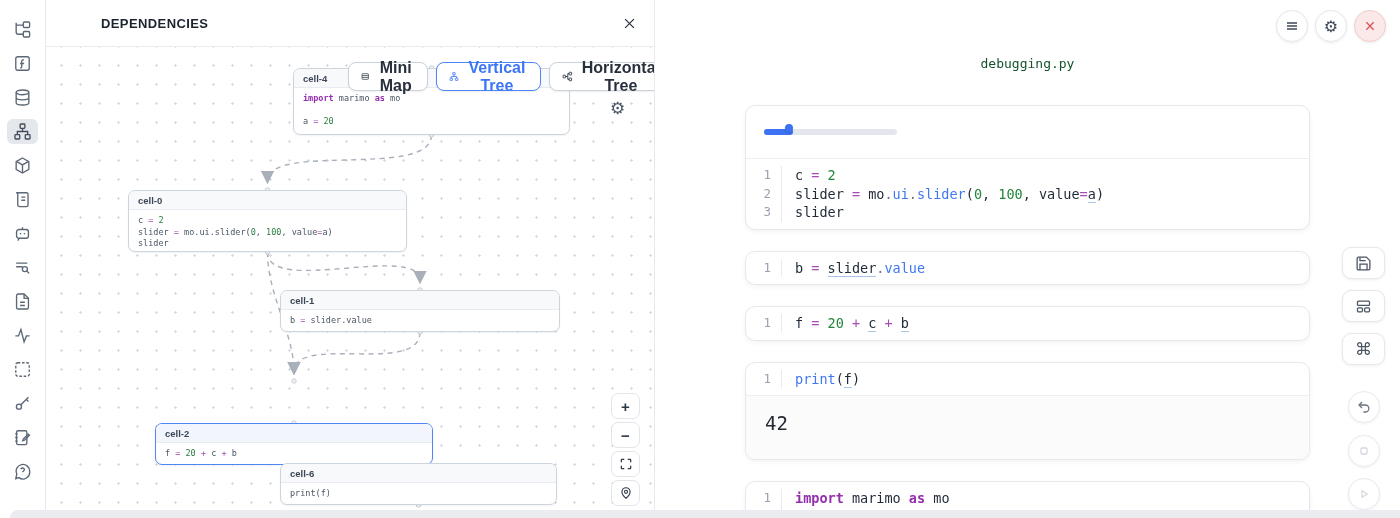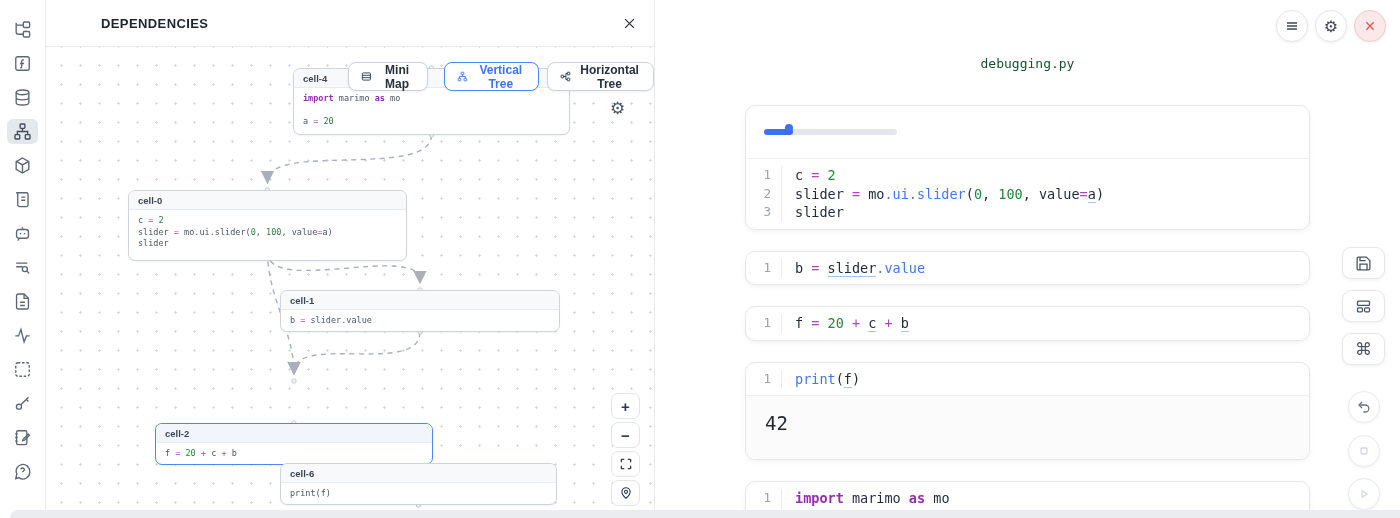--- a/index.html
+++ b/index.html
@@ -39,24 +39,24 @@
   .gnode-body { padding:5px 9px; font-family:"DejaVu Sans Mono",monospace; font-size:8.5px;
                 line-height:11.5px; color:#4b5563; white-space:pre; }
   .gnode .t-k { color:#942fad; font-weight:bold; }
   .gnode .t-o { color:#a64bb5; }
   .gnode .t-n { color:#2c7d43; }
   .gnode .t-f,.gnode .t-p,.gnode .t-u,.gnode .t-d { color:#4b5563; border:none; }
 
   
   .graph-toolbar { position:absolute; left:302px; top:15px; display:flex; gap:8px; z-index:5; }
   .gt-btn { height:29px; padding:0 12px; border-radius:8px; background:#fff; border:1px solid #ccd2da;
-            display:flex; align-items:center; gap:7px; font-size:12px; font-weight:bold; color:#27303c;
+            display:flex; align-items:center; gap:7px; font-size:16px; font-weight:bold; color:#27303c;
             box-shadow:0 1px 2px rgba(16,24,40,.07); cursor:pointer; font-family:inherit; }
   .gt-btn svg { width:15px; height:15px; }
-  .gt-btn.active { border:1.4px solid #4f86f7; color:#3b76f6;margin-left:8px; }
+  .gt-btn.active { border:1.4px solid #4f86f7; color:#3b76f6; }
   .graph-gear { position:absolute; left:564px; top:51px; font-size:17px; color:#4b5563; z-index:5; }
 
   
   .zoomctl { position:absolute; left:565px; top:346px; display:flex; flex-direction:column; gap:3px; z-index:5; }
   .zc-btn { width:29px; height:26px; background:#fff; border:1px solid #e2e5ea; border-radius:7px;
             display:flex; align-items:center; justify-content:center; color:#2f3a48; cursor:pointer;
             font-size:15px; font-weight:bold; font-family:inherit; }
   .zc-btn svg { width:14px; height:14px; }
 
   
@@ -235,21 +235,21 @@
             <circle cx="248" cy="376" r="2.2" fill="#f3f4f6" stroke="#c6ccd4" stroke-width="1"></circle>
             <circle cx="372.5" cy="416" r="2.2" fill="#f3f4f6" stroke="#c6ccd4" stroke-width="1"></circle>
             <circle cx="372.5" cy="458" r="2.2" fill="#f3f4f6" stroke="#c6ccd4" stroke-width="1"></circle>
           </g>
       </svg>
       <div id="graph-nodes">
           <div class="gnode" style="left: 247px; top: 21px; width: 277px; height: 67px;">
             <div class="gnode-header">cell-4</div>
             <div class="gnode-body"><div class="node-line"><span class="t-k">import</span><span class="t-d"> </span><span class="t-d">marimo</span><span class="t-d"> </span><span class="t-k">as</span><span class="t-d"> </span><span class="t-d">mo</span></div><div class="node-line">&nbsp;</div><div class="node-line"><span class="t-d">a </span><span class="t-o">= </span><span class="t-n">20</span></div></div>
           </div>
-          <div class="gnode" style="left: 82px; top: 143px; width: 279px; height: 71px;">
+          <div class="gnode" style="left: 82px; top: 143px; width: 279px; height: 62px;">
             <div class="gnode-header">cell-0</div>
             <div class="gnode-body"><div class="node-line"><span class="t-d">c </span><span class="t-o">= </span><span class="t-n">2</span></div><div class="node-line"><span class="t-d">slider </span><span class="t-o">= </span><span class="t-d">mo</span><span class="t-p">.</span><span class="t-f">ui</span><span class="t-p">.</span><span class="t-f">slider</span><span class="t-d">(</span><span class="t-n">0</span><span class="t-d">, </span><span class="t-n">100</span><span class="t-d">, </span><span class="t-d">value</span><span class="t-o">=</span><span class="t-u">a</span><span class="t-d">)</span></div><div class="node-line"><span class="t-d">slider</span></div></div>
           </div>
           <div class="gnode" style="left: 234px; top: 243px; width: 280px; height: 42px;">
             <div class="gnode-header">cell-1</div>
             <div class="gnode-body"><div class="node-line"><span class="t-d">b </span><span class="t-o">= </span><span class="t-u">slider</span><span class="t-p">.</span><span class="t-f">value</span></div></div>
           </div>
           <div class="gnode selected" style="left: 109px; top: 334px; width: 278px; height: 42px;">
             <div class="gnode-header">cell-2</div>
             <div class="gnode-body"><div class="node-line"><span class="t-d">f </span><span class="t-o">= </span><span class="t-n">20</span><span class="t-d"> </span><span class="t-o">+</span><span class="t-d"> </span><span class="t-u">c</span><span class="t-d"> </span><span class="t-o">+</span><span class="t-d"> </span><span class="t-u">b</span></div></div>

